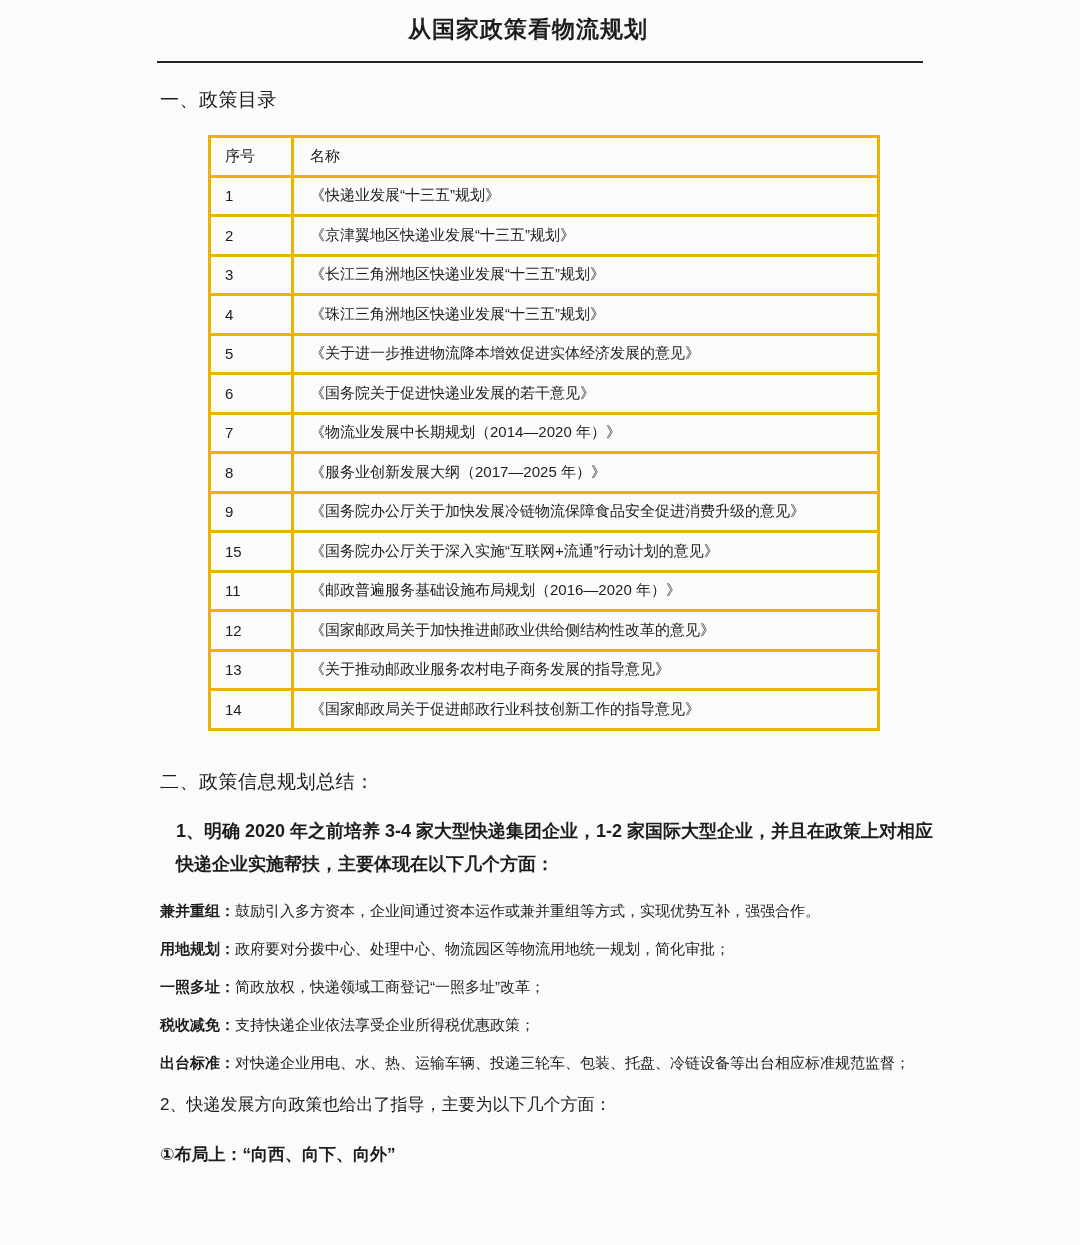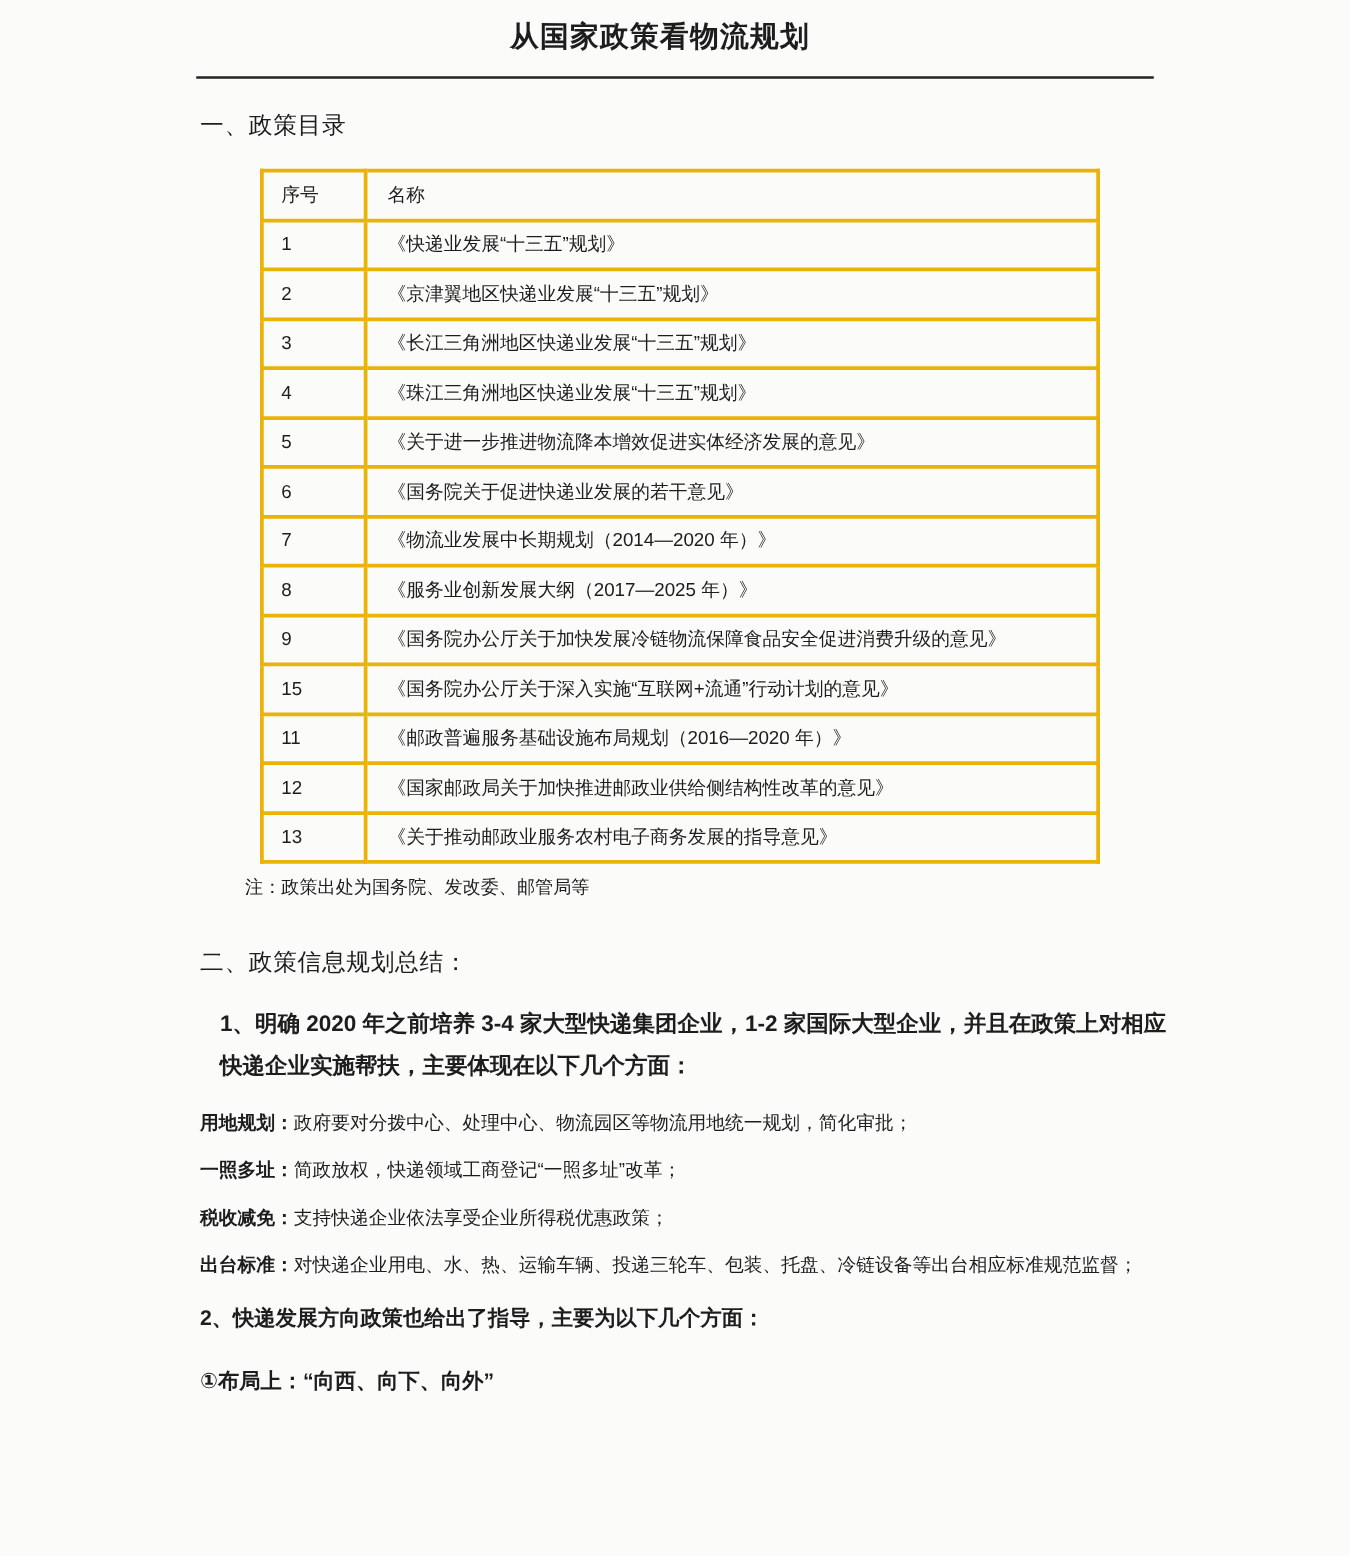--- a/index.html
+++ b/index.html
@@ -74,21 +74,21 @@
   .measure {
     margin:0 0 10px;
     font-size:15px;
     line-height:28px;
     width:764px;
   }
   .measure .term { font-weight:bold; }
   .point2 {
     margin:16px 0 0;
     font-size:17px;
-    font-weight:bold;
+    font-weight:normal;
   }
   .subpoint {
     margin:27px 0 0;
     font-size:17px;
     font-weight:bold;
   }
 </style>
 </head>
 <body>
 
@@ -166,32 +166,36 @@
         <tr>
           <td class="c-no">12</td>
           <td class="c-name">《国家邮政局关于加快推进邮政业供给侧结构性改革的意见》</td>
         </tr>
 
         <tr>
           <td class="c-no">13</td>
           <td class="c-name">《关于推动邮政业服务农村电子商务发展的指导意见》</td>
         </tr>
 
+        <tr>
+          <td class="c-no">14</td>
+          <td class="c-name">《国家邮政局关于促进邮政行业科技创新工作的指导意见》</td>
+        </tr>
       </tbody>
   </table>
 
-  <p class="note">注：政策出处为国务院、发改委、邮管局等</p>
 
   <h2 class="sec-heading s2">二、政策信息规划总结：</h2>
 
 
   <p class="point">1、明确 2020 年之前培养 3-4 家大型快递集团企业，1-2 家国际大型企业，并且在政策上对相应快递企业实施帮扶，主要体现在以下几个方面：</p>
 
   <div class="measures">
 
+      <p class="measure"><b class="term">兼并重组：</b><span>鼓励引入多方资本，企业间通过资本运作或兼并重组等方式，实现优势互补，强强合作。</span></p>
 
       <p class="measure"><b class="term">用地规划：</b><span>政府要对分拨中心、处理中心、物流园区等物流用地统一规划，简化审批；</span></p>
 
       <p class="measure"><b class="term">一照多址：</b><span>简政放权，快递领域工商登记“一照多址”改革；</span></p>
 
 
       <p class="measure"><b class="term">税收减免：</b><span>支持快递企业依法享受企业所得税优惠政策；</span></p>
 
       <p class="measure"><b class="term">出台标准：</b><span>对快递企业用电、水、热、运输车辆、投递三轮车、包装、托盘、冷链设备等出台相应标准规范监督；</span></p>
     </div>

